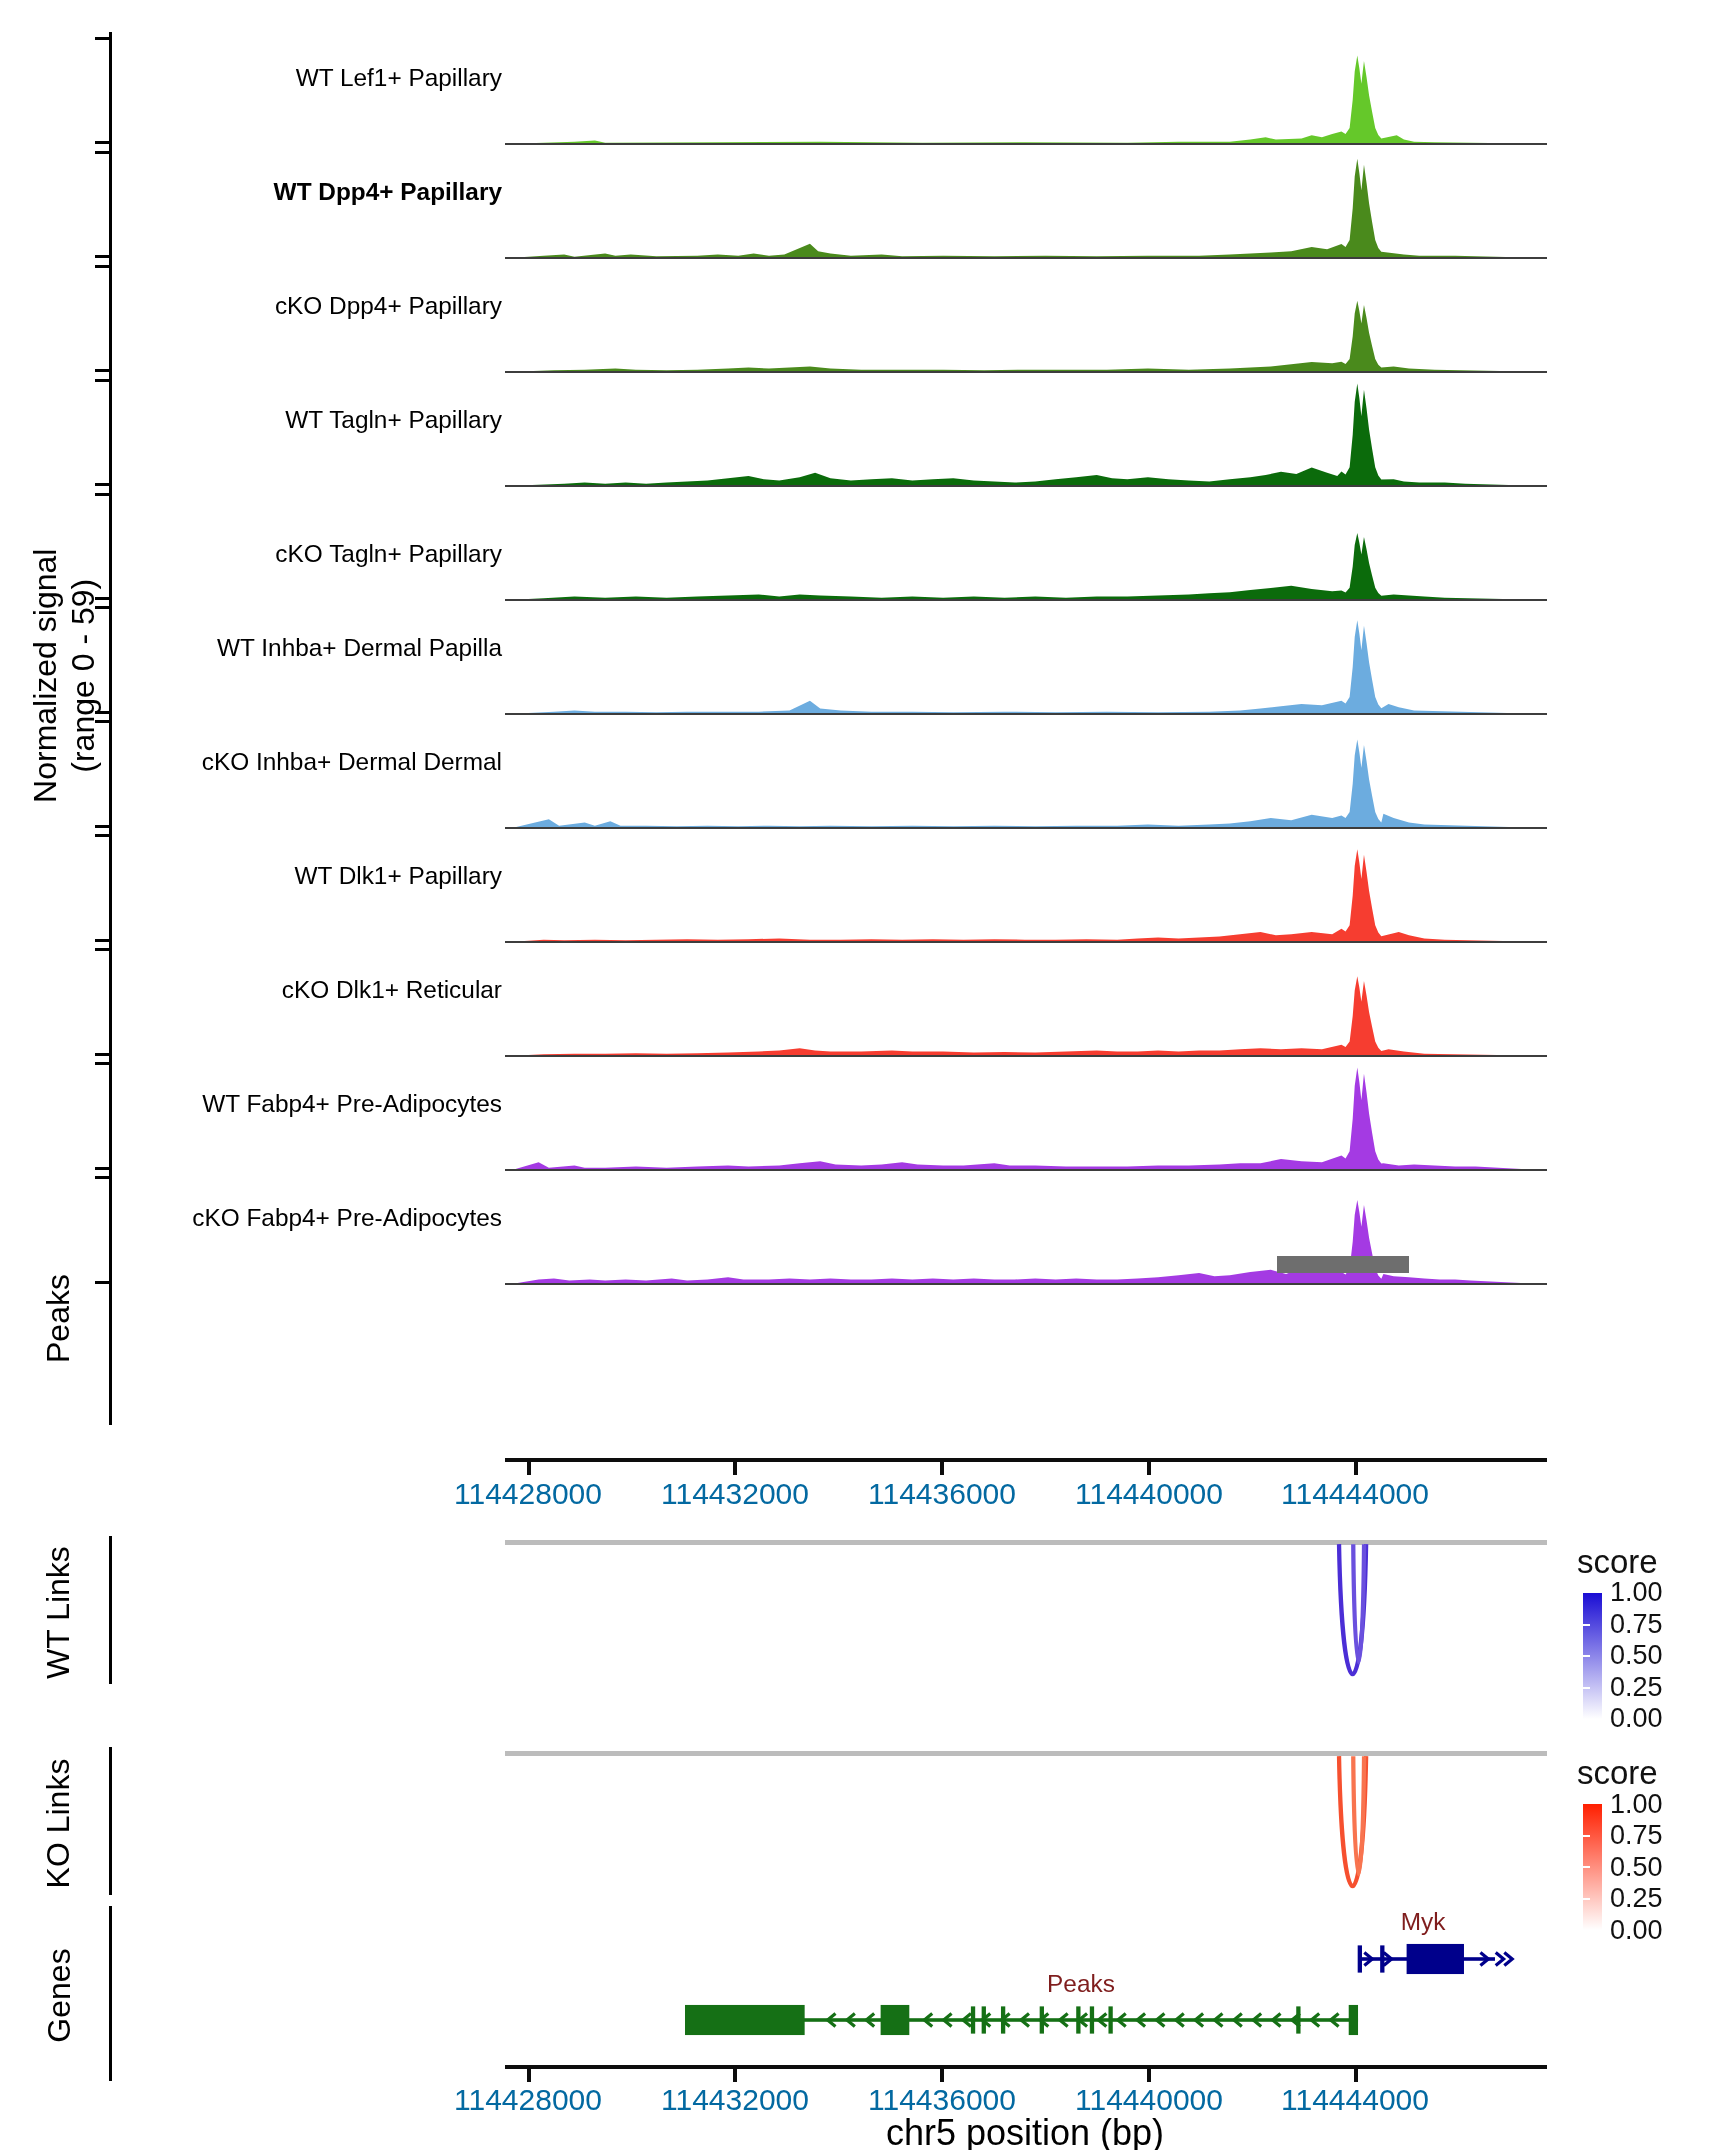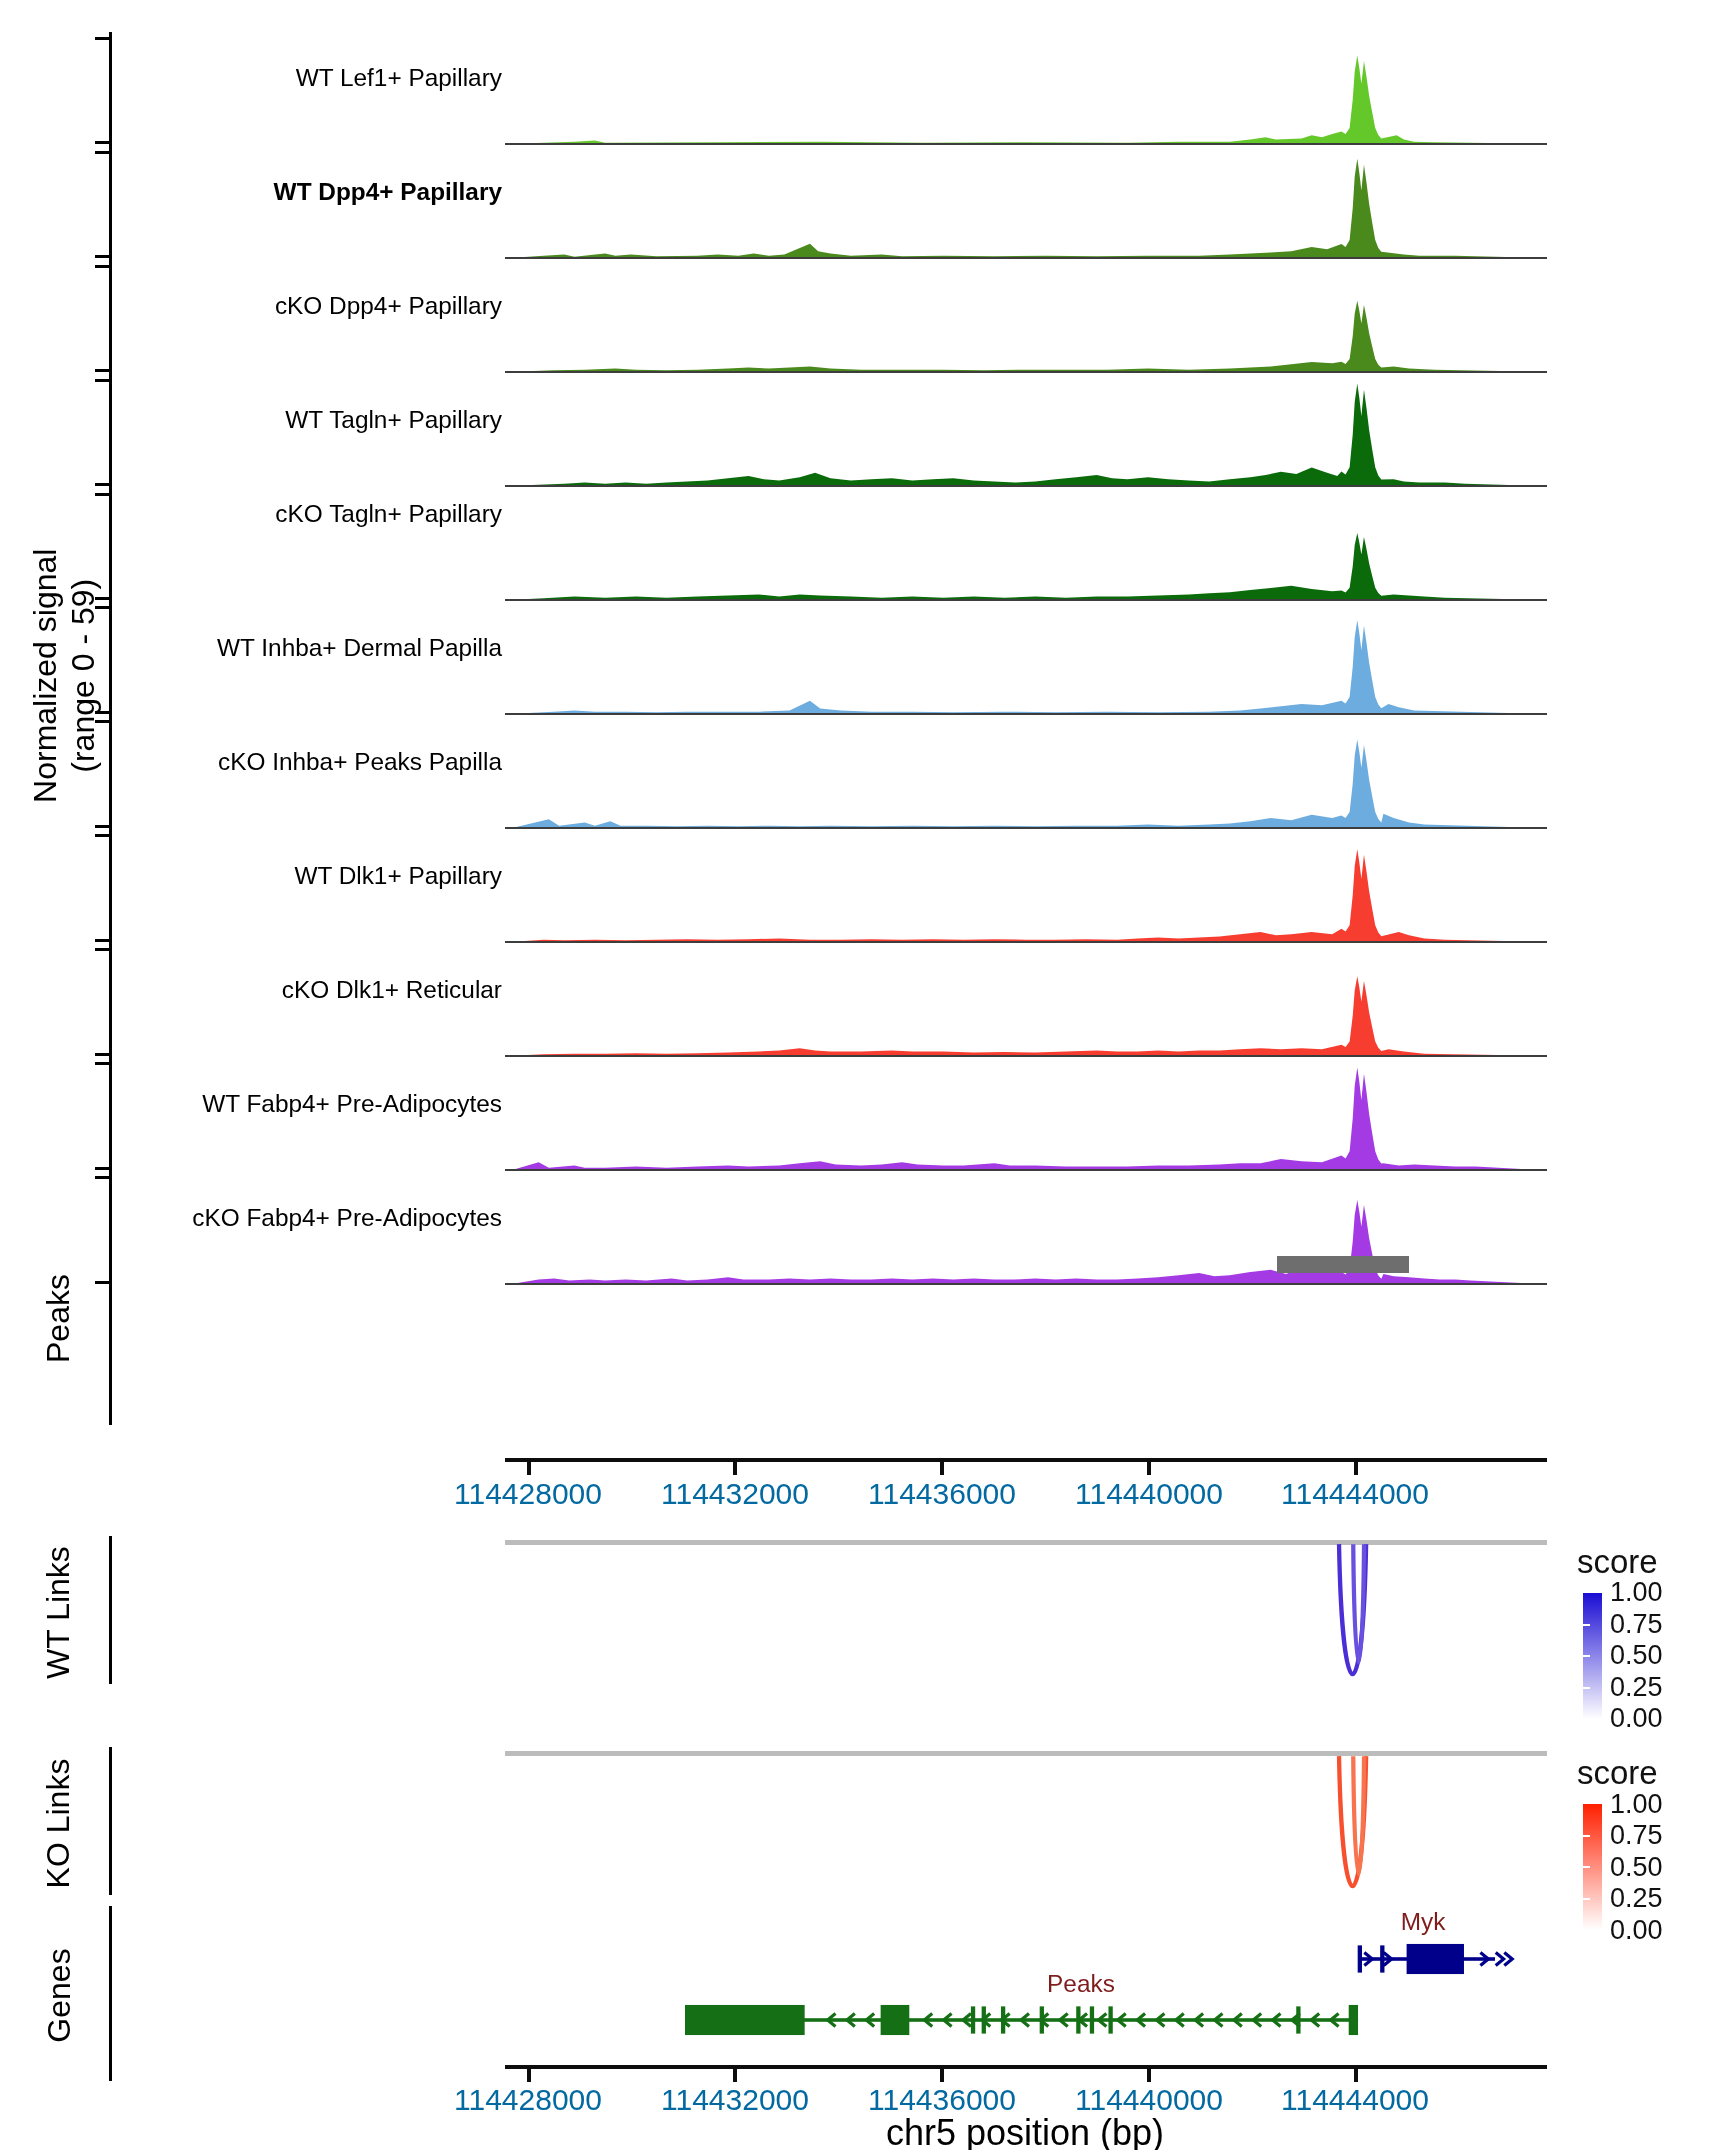--- a/index.html
+++ b/index.html
@@ -73,31 +73,31 @@
       <div class="abs track-label" style="left:115px;top:292px;width:387px;text-align:right;">cKO Dpp4+ Papillary</div>
       <svg width="1024" height="108" viewBox="0 0 1428 150" class="abs" style="left:513px;top:264px;">
         <polygon points="0.0,150.0 57.1,147.8 100.0,147.0 142.8,145.5 171.4,147.0 214.2,147.8 257.0,147.0 299.9,145.5 328.4,144.0 357.0,145.5 385.6,144.0 414.1,142.5 442.7,145.5 485.5,147.0 542.6,147.0 599.8,147.0 656.9,147.8 714.0,147.0 771.1,147.0 828.2,147.0 885.4,145.5 942.5,147.0 999.6,145.5 1028.2,144.0 1056.7,142.5 1085.3,139.5 1113.8,136.5 1142.4,138.0 1155.3,136.1 1161.0,139.1 1166.7,132.2 1171.0,100.5 1173.8,68.8 1177.4,51.0 1180.2,64.9 1183.1,82.7 1186.7,56.9 1190.2,74.8 1193.8,95.6 1198.1,114.4 1202.4,132.2 1206.7,140.1 1210.9,144.1 1228.1,142.5 1249.5,145.5 1285.2,147.0 1428.0,150.0" fill="#4A8A1C"></polygon>
       </svg>
       <div class="abs baseline" style="left:505px;top:371px;width:1042px;"></div>
       <div class="abs track-label" style="left:115px;top:406px;width:387px;">WT Tagln+ Papillary</div>
       <svg width="1024" height="108" viewBox="0 0 1428 150" class="abs" style="left:513px;top:378px;">
         <polygon points="0.0,150.0 71.4,147.0 100.0,145.5 128.5,147.0 157.1,145.5 185.6,147.0 214.2,145.5 242.8,144.0 271.3,142.5 299.9,139.5 328.4,136.5 349.9,141.0 371.3,142.5 399.8,138.0 421.3,132.0 442.7,139.5 471.2,142.5 499.8,141.0 528.4,139.5 556.9,142.5 585.5,141.0 614.0,139.5 642.6,142.5 671.2,144.0 699.7,145.5 728.3,144.0 756.8,141.0 785.4,138.0 814.0,135.0 835.4,139.5 856.8,141.0 885.4,138.0 913.9,141.0 942.5,142.5 971.0,144.0 999.6,141.0 1028.2,138.0 1049.6,135.0 1071.0,130.5 1092.4,133.5 1113.8,124.5 1135.3,132.0 1149.5,136.5 1155.3,130.1 1161.0,134.3 1166.7,124.3 1171.0,78.8 1173.8,33.1 1177.4,7.5 1180.2,27.4 1183.1,53.1 1186.7,16.1 1190.2,41.7 1193.8,71.6 1198.1,98.7 1202.4,124.3 1206.7,135.8 1210.9,141.4 1228.1,141.0 1242.4,144.0 1263.8,145.5 1299.5,145.5 1328.0,147.0 1428.0,150.0" fill="#0B6B0B"></polygon>
       </svg>
       <div class="abs baseline" style="left:505px;top:485px;width:1042px;"></div>
-      <div class="abs track-label" style="left:115px;top:500px;width:387px;">cKO Tagln+ Papillary</div>
+      <div class="abs track-label" style="left:115px;top:540px;width:387px;">cKO Tagln+ Papillary</div>
       <svg width="1024" height="108" viewBox="0 0 1428 150" class="abs" style="left:513px;top:492px;">
         <polygon points="0.0,150.0 42.8,147.8 85.7,145.5 128.5,147.0 171.4,145.5 214.2,147.0 257.0,145.5 299.9,144.0 342.7,142.5 371.3,145.5 399.8,142.5 428.4,144.0 471.2,145.5 514.1,147.0 556.9,145.5 599.8,147.0 642.6,145.5 685.4,147.0 728.3,145.5 771.1,147.0 814.0,145.5 856.8,145.5 899.6,144.0 942.5,142.5 971.0,141.0 999.6,139.5 1028.2,136.5 1056.7,133.5 1085.3,130.5 1113.8,135.0 1142.4,138.0 1155.3,137.0 1161.0,139.8 1166.7,133.3 1171.0,103.5 1173.8,73.7 1177.4,57.0 1180.2,70.0 1183.1,86.8 1186.7,62.6 1190.2,79.3 1193.8,98.8 1198.1,116.5 1202.4,133.3 1206.7,140.7 1210.9,144.4 1228.1,142.5 1249.5,144.0 1270.9,145.5 1299.5,147.0 1428.0,150.0" fill="#0B6B0B"></polygon>
       </svg>
       <div class="abs baseline" style="left:505px;top:599px;width:1042px;"></div>
       <div class="abs track-label" style="left:115px;top:634px;width:387px;">WT Inhba+ Dermal Papilla</div>
       <svg width="1024" height="108" viewBox="0 0 1428 150" class="abs" style="left:513px;top:606px;">
         <polygon points="0.0,150.0 57.1,147.0 85.7,145.5 114.2,147.0 157.1,147.0 199.9,147.8 242.8,147.0 285.6,147.0 342.7,147.0 385.6,145.5 414.1,132.0 428.4,142.5 457.0,145.5 499.8,147.0 556.9,147.0 614.0,147.8 685.4,147.0 756.8,147.8 828.2,147.0 899.6,147.8 971.0,147.0 1013.9,145.5 1042.4,142.5 1071.0,139.5 1099.6,136.5 1128.1,138.0 1155.3,131.7 1161.0,135.6 1166.7,126.5 1171.0,84.8 1173.8,43.0 1177.4,19.5 1180.2,37.8 1183.1,61.3 1186.7,27.3 1190.2,50.8 1193.8,78.2 1198.1,103.0 1202.4,126.5 1206.7,136.9 1210.9,142.2 1220.9,136.5 1235.2,141.0 1256.6,145.5 1428.0,150.0" fill="#6CACDF"></polygon>
       </svg>
       <div class="abs baseline" style="left:505px;top:713px;width:1042px;"></div>
-      <div class="abs track-label" style="left:115px;top:748px;width:387px;">cKO Inhba+ Peaks Papilla</div>
+      <div class="abs track-label" style="left:115px;top:748px;width:387px;">cKO Inhba+ Dermal Dermal</div>
       <svg width="1024" height="108" viewBox="0 0 1428 150" class="abs" style="left:513px;top:720px;">
         <polygon points="0.0,150.0 50.0,138.0 64.3,147.0 100.0,142.5 114.2,147.0 135.7,141.0 149.9,147.0 185.6,147.0 228.5,147.8 271.3,147.0 314.2,147.8 357.0,147.0 399.8,147.8 442.7,147.0 499.8,147.8 556.9,147.0 614.0,147.8 671.2,147.0 728.3,147.8 785.4,147.0 842.5,147.0 885.4,145.5 928.2,147.0 971.0,145.5 999.6,144.0 1028.2,141.0 1056.7,136.5 1085.3,139.5 1113.8,132.0 1142.4,136.5 1155.3,132.8 1161.0,136.5 1166.7,127.9 1171.0,88.5 1173.8,49.1 1177.4,27.0 1180.2,44.2 1183.1,66.4 1186.7,34.4 1190.2,56.5 1193.8,82.3 1198.1,105.7 1202.4,127.9 1206.7,137.7 1210.9,142.6 1213.8,130.5 1228.1,136.5 1249.5,142.5 1270.9,145.5 1428.0,150.0" fill="#6CACDF"></polygon>
       </svg>
       <div class="abs baseline" style="left:505px;top:827px;width:1042px;"></div>
       <div class="abs track-label" style="left:115px;top:862px;width:387px;">WT Dlk1+ Papillary</div>
       <svg width="1024" height="108" viewBox="0 0 1428 150" class="abs" style="left:513px;top:834px;">
         <polygon points="0.0,150.0 42.8,147.0 71.4,147.8 114.2,147.0 157.1,147.8 199.9,147.0 242.8,146.3 285.6,147.0 328.4,146.3 371.3,145.5 414.1,147.0 457.0,147.0 499.8,146.3 542.6,147.0 585.5,146.3 628.3,147.0 671.2,146.3 714.0,147.0 756.8,147.0 799.7,146.3 842.5,147.0 871.1,145.5 899.6,144.0 928.2,145.5 956.8,144.0 985.3,142.5 1013.9,139.5 1042.4,136.5 1063.9,141.0 1085.3,139.5 1113.8,136.5 1142.4,139.5 1155.3,131.9 1161.0,135.8 1166.7,126.8 1171.0,85.5 1173.8,44.2 1177.4,21.0 1180.2,39.1 1183.1,62.3 1186.7,28.7 1190.2,52.0 1193.8,79.0 1198.1,103.6 1202.4,126.8 1206.7,137.1 1210.9,142.3 1235.2,136.5 1249.5,141.0 1270.9,145.5 1299.5,147.0 1428.0,150.0" fill="#F63D30"></polygon>
       </svg>
       <div class="abs baseline" style="left:505px;top:941px;width:1042px;"></div>
       <div class="abs track-label" style="left:115px;top:976px;width:387px;">cKO Dlk1+ Reticular</div>

